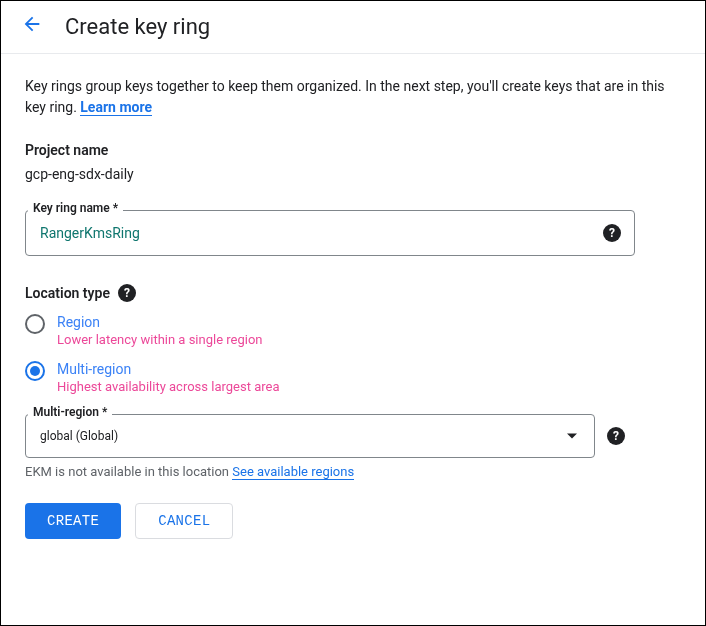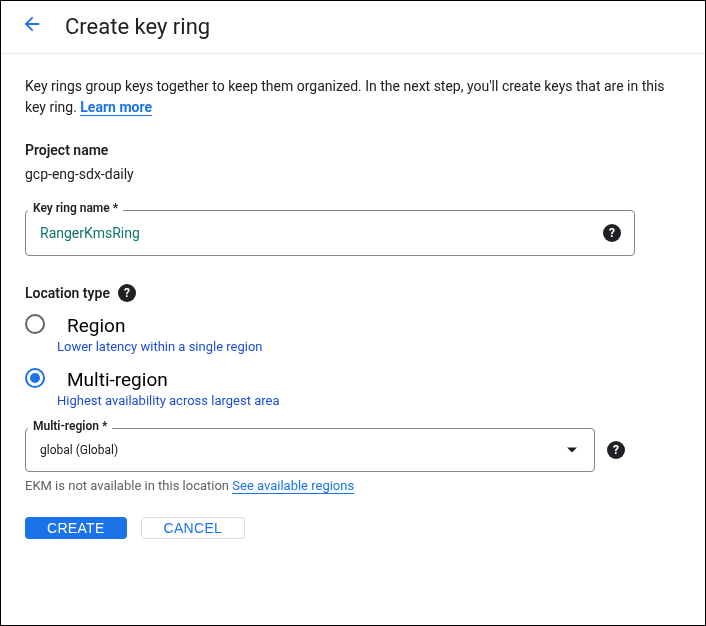--- a/index.html
+++ b/index.html
@@ -130,27 +130,26 @@
       background: #1a73e8;
       border-radius: 50%;
       top: 3px;
       left: 3px;
     }
     .radio-text {
       display: flex;
       flex-direction: column;
     }
     .radio-title {
-      font-size: 19px;
-      color: #000000;
-      margin-left: 10px;
+      font-size: 14px;
+      color: #3b82f6;
     }
     .radio-desc {
       font-size: 13px;
-      color: #1d4ed8;
+      color: #ec4899;
       margin-top: 2px;
     }
     .select-wrapper {
       position: relative;
       width: 610px;
       margin-bottom: 6px;
     }
     .select-input {
       width: 570px;
       padding: 14px 40px 14px 14px;
@@ -186,28 +185,28 @@
     .helper-text a {
       color: #1a73e8;
       text-decoration: none;
       border-bottom: 1px solid #1a73e8;
     }
     .button-row {
       display: flex;
       gap: 14px;
     }
     .btn {
-      padding: 2px 22px;
+      padding: 9px 22px;
       border-radius: 4px;
       font-size: 14px;
       font-weight: 500;
       text-transform: uppercase;
       cursor: pointer;
       border: none;
-      font-family: Liberation Sans, sans-serif;
+      font-family: Liberation Mono, monospace;
       letter-spacing: 0.3px;
     }
     .btn-primary {
       background: #1a73e8;
       color: #fff;
     }
     .btn-secondary {
       background: #fff;
       color: #1a73e8;
       border: 1px solid #dadce0;

